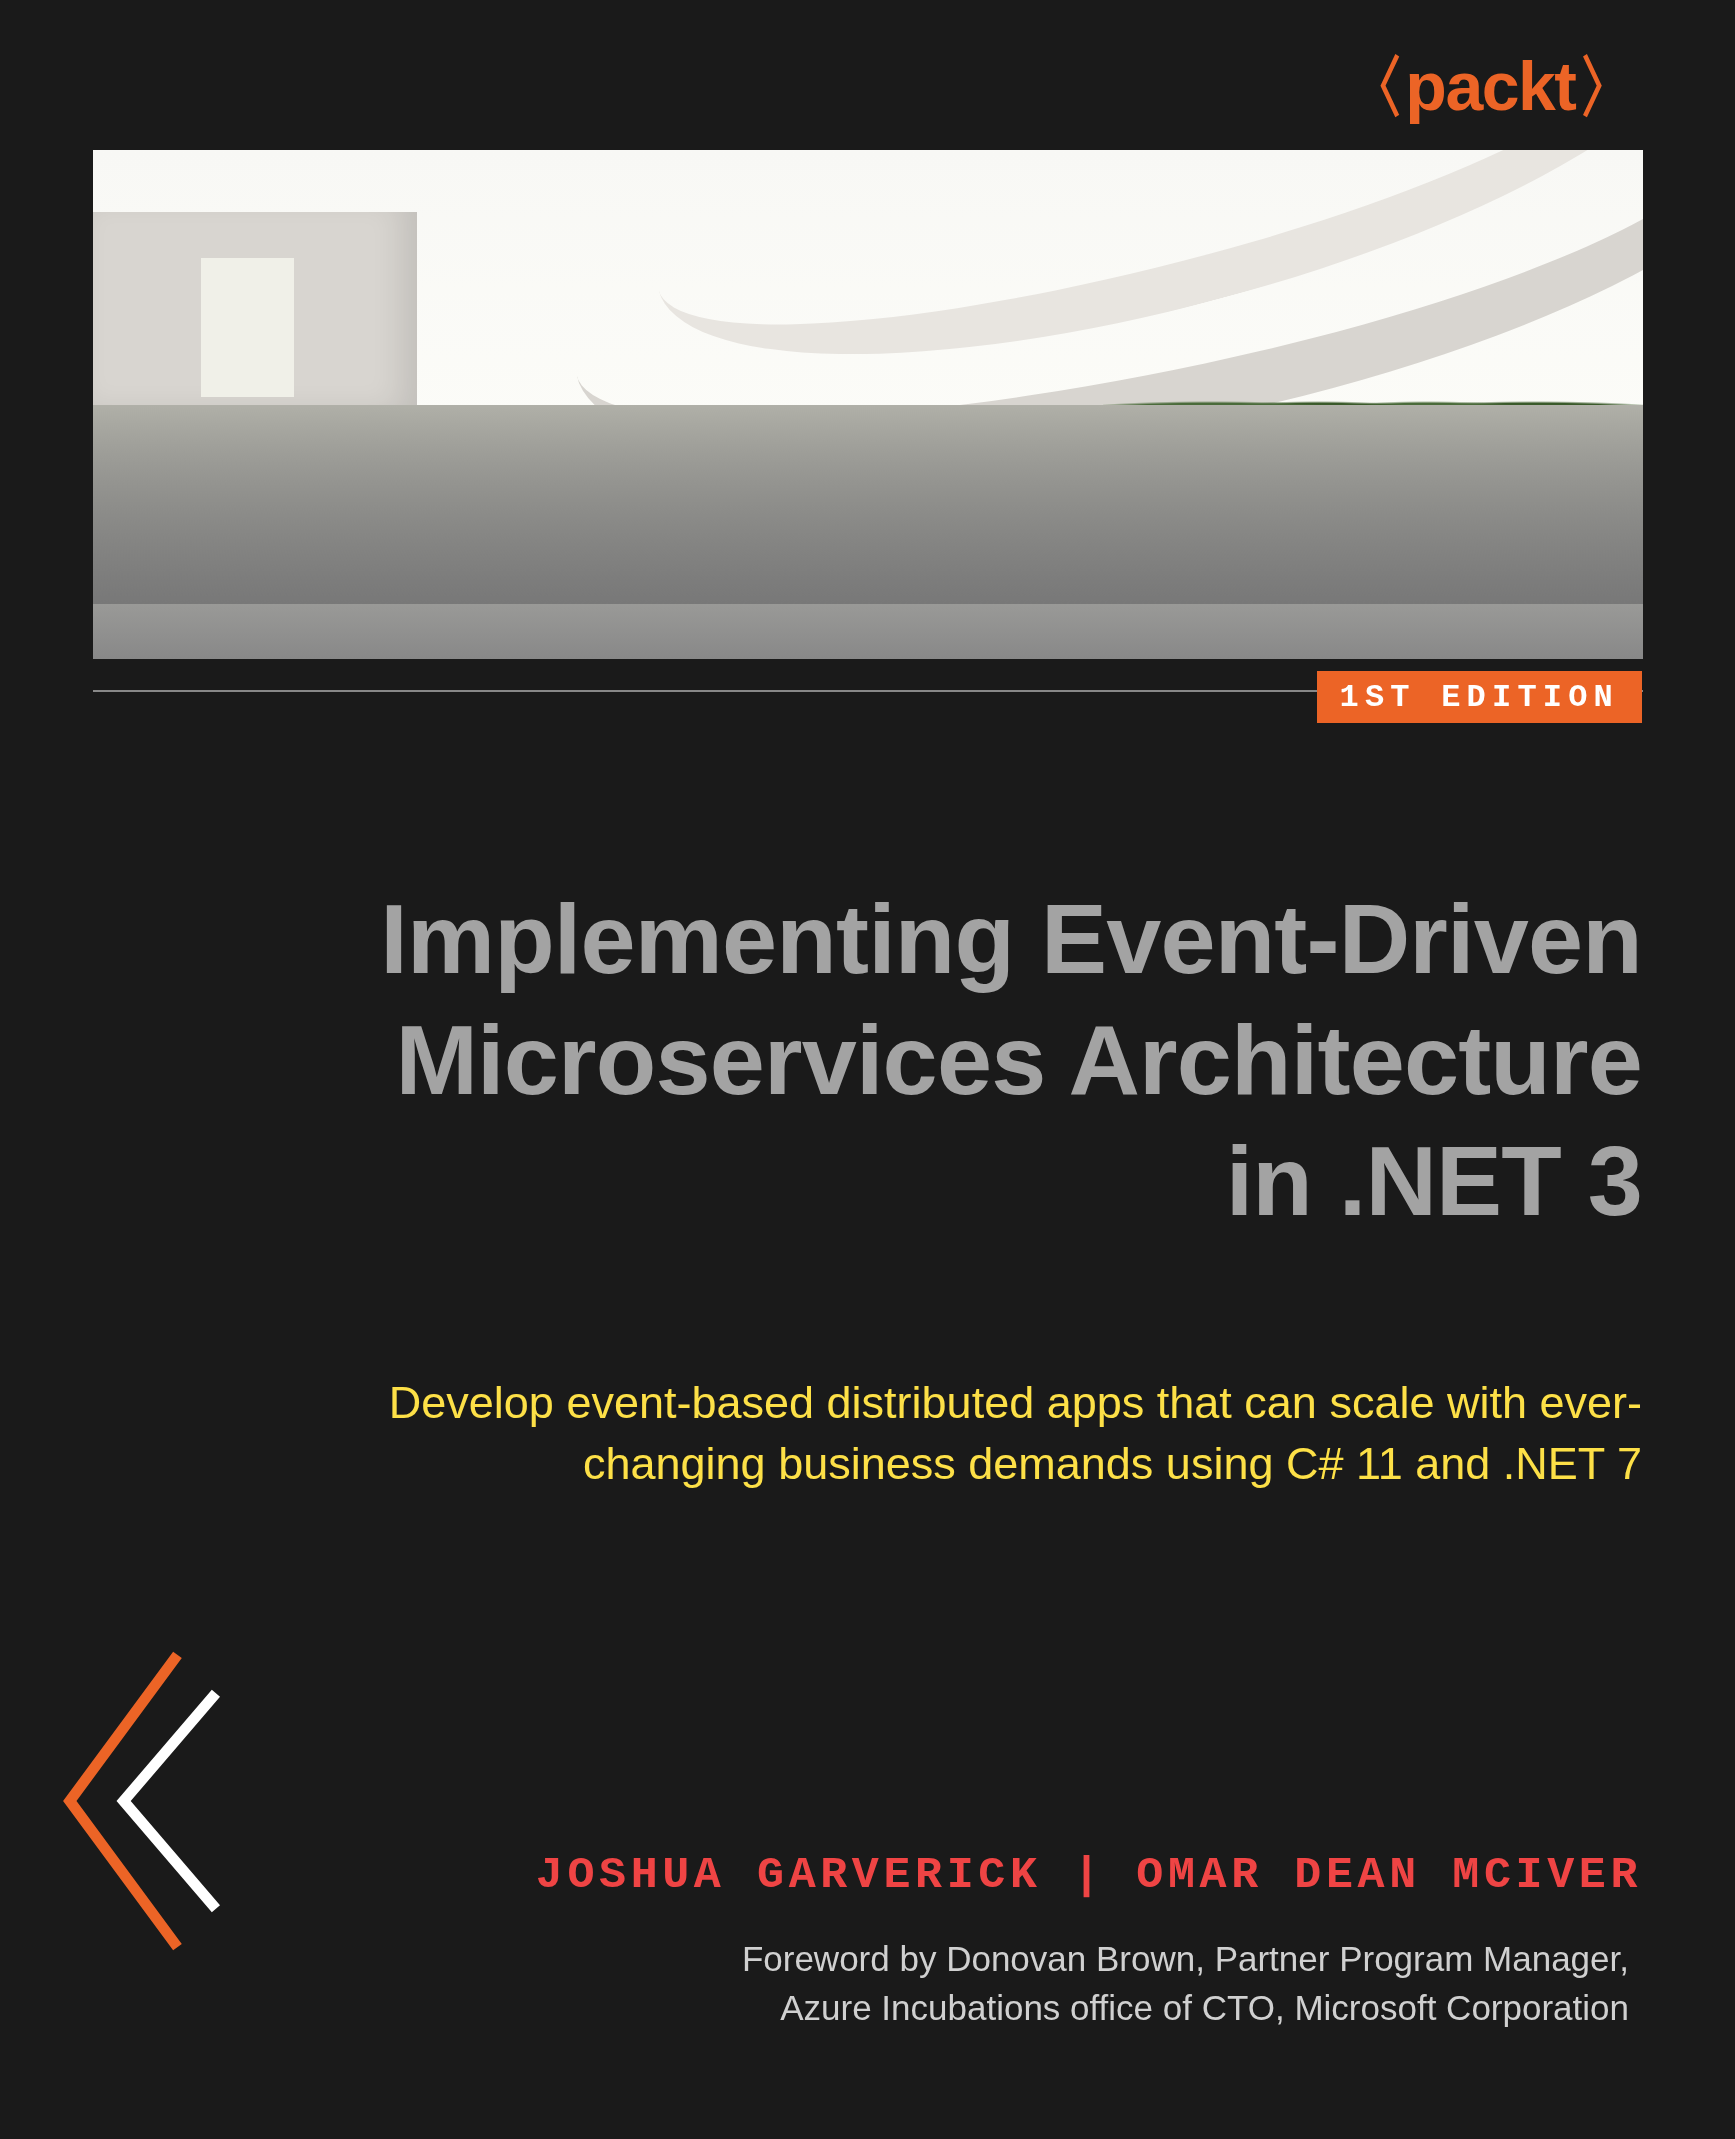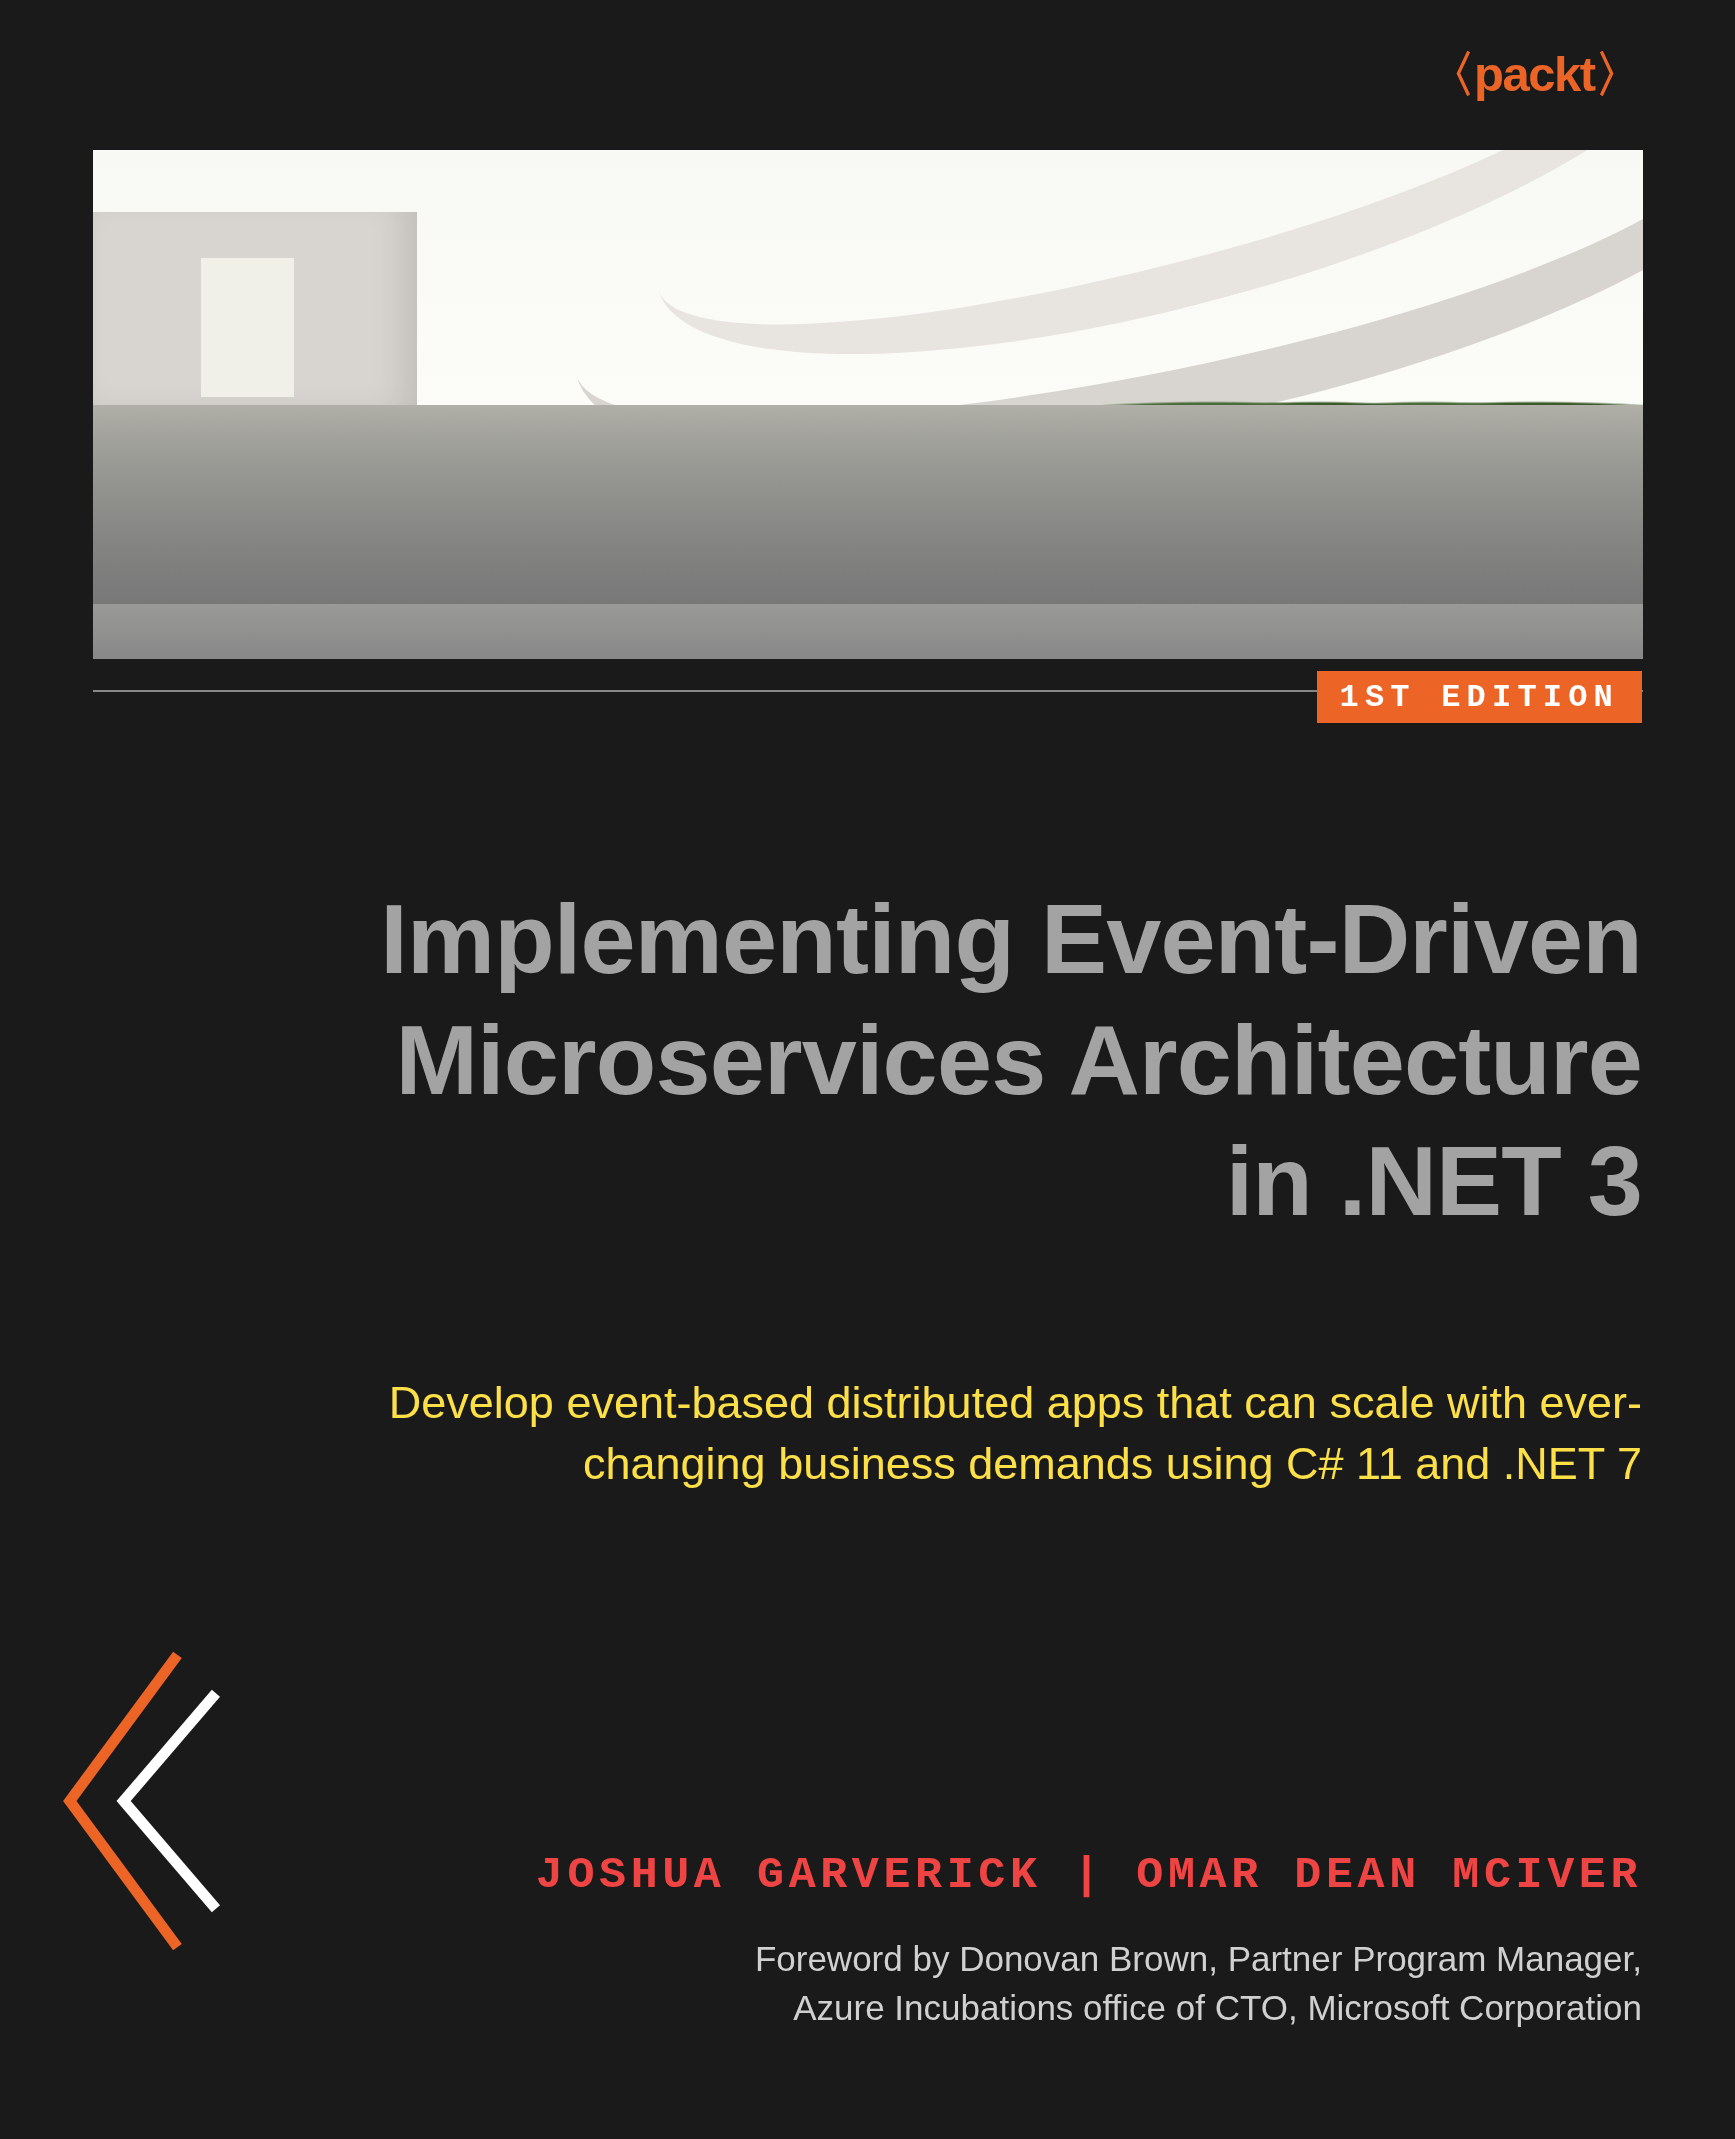--- a/index.html
+++ b/index.html
@@ -9,21 +9,21 @@
     background: #1a1a1a;
     font-family: -apple-system, BlinkMacSystemFont, 'Segoe UI', Helvetica, Arial, sans-serif;
     position: relative;
     overflow: hidden;
   }
   .publisher-logo {
     position: absolute;
     top: 42px;
     right: 93px;
     color: #ec6426;
-    font-size: 49px;
+    font-size: 68px;
     font-weight: 700;
     letter-spacing: -1.5px;
   }
   .cover-image {
     position: absolute;
     top: 150px;
     left: 93px;
     width: 1550px;
     height: 509px;
     background: linear-gradient(to bottom, #f5f5f0 0%, #e8e8e0 30%, #c8c8c0 60%, #888888 100%);
@@ -152,21 +152,21 @@
     color: #ef4444;
     font-family: 'Courier New', monospace;
     font-size: 45px;
     font-weight: 600;
     letter-spacing: 4.6px;
     text-align: right;
   }
   .foreword {
     position: absolute;
     bottom: 108px;
-    right: 93px;
+    right: 106px;
     color: #d0d0d0;
     font-size: 35px;
     font-weight: 400;
     text-align: right;
     line-height: 1.4;
   }
 </style>
 </head>
 <body>
 

